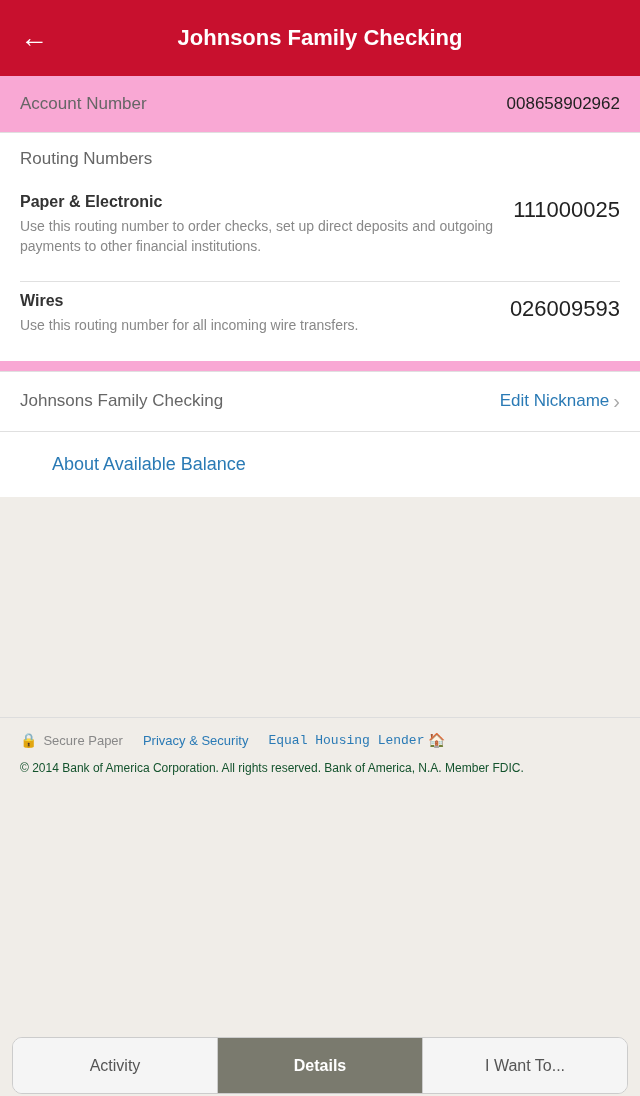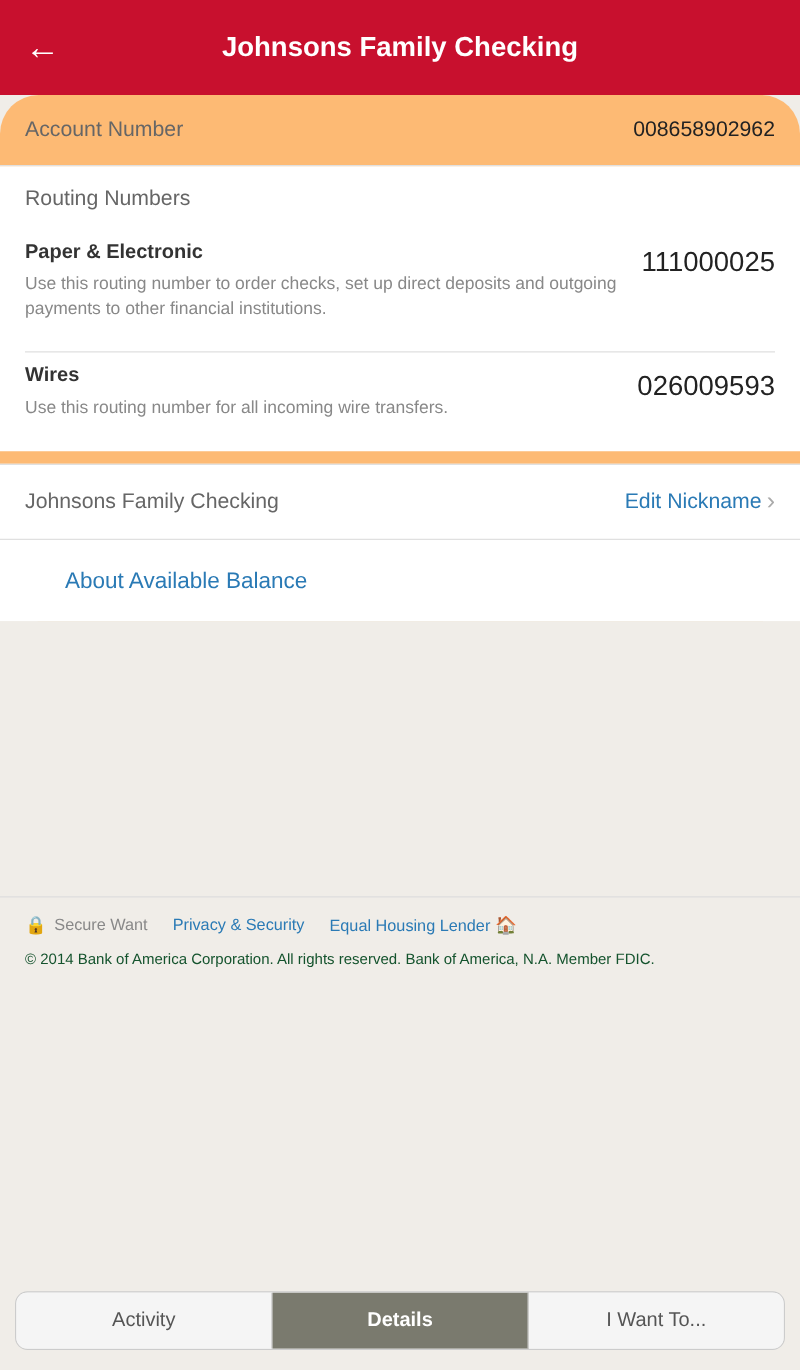--- a/index.html
+++ b/index.html
@@ -30,23 +30,22 @@
       color: white;
       font-size: 22px;
       font-weight: bold;
       flex: 1;
       text-align: center;
       margin-right: 44px;
     }
 
     
     .content {
-      background: #fdba74;
+      background: #f9a8d4;
       margin: 0;
-      border-radius: 31px;
     }
 
     
     .account-row {
       display: flex;
       justify-content: space-between;
       align-items: center;
       padding: 18px 20px;
       border-bottom: 1px solid #e0e0e0;
     }
@@ -187,24 +186,24 @@
     }
     .footer-row2 {
       font-size: 12px;
       color: #14532d;
       line-height: 1.5;
     }
 
     
     .tab-bar-wrapper {
       position: absolute;
-      bottom: 16px;
+      bottom: 2px;
       left: 12px;
       right: 12px;
-      height: 47px;
+      height: 57px;
       display: flex;
       border-radius: 10px;
       overflow: hidden;
       border: 1px solid #ccc;
       background: #f5f5f5;
     }
     .tab-btn {
       flex: 1;
       display: flex;
       align-items: center;
@@ -272,24 +271,24 @@
   </div>
 
 </div>
 
 <div class="gray-area"></div>
 
 <div class="footer">
   <div class="footer-row1">
     <div class="secure-area">
       <span class="lock-icon">🔒</span>
-      <span>Secure Want</span>
+      <span>Secure Paper</span>
     </div>
     <span class="footer-link">Privacy &amp; Security</span>
-    <div style="display:flex;align-items:flex-end;gap:4px;">
+    <div style="display:flex;align-items:center;gap:4px;font-family:Liberation Mono, monospace;">
       <span class="footer-link">Equal Housing Lender</span>
       <span class="housing-icon">🏠</span>
     </div>
   </div>
   <div class="footer-row2">© 2014 Bank of America Corporation. All rights reserved. Bank of America, N.A. Member FDIC.</div>
 </div>
 
 <div class="tab-bar-wrapper">
   <div class="tab-btn">Activity</div>
   <div class="tab-btn active">Details</div>

